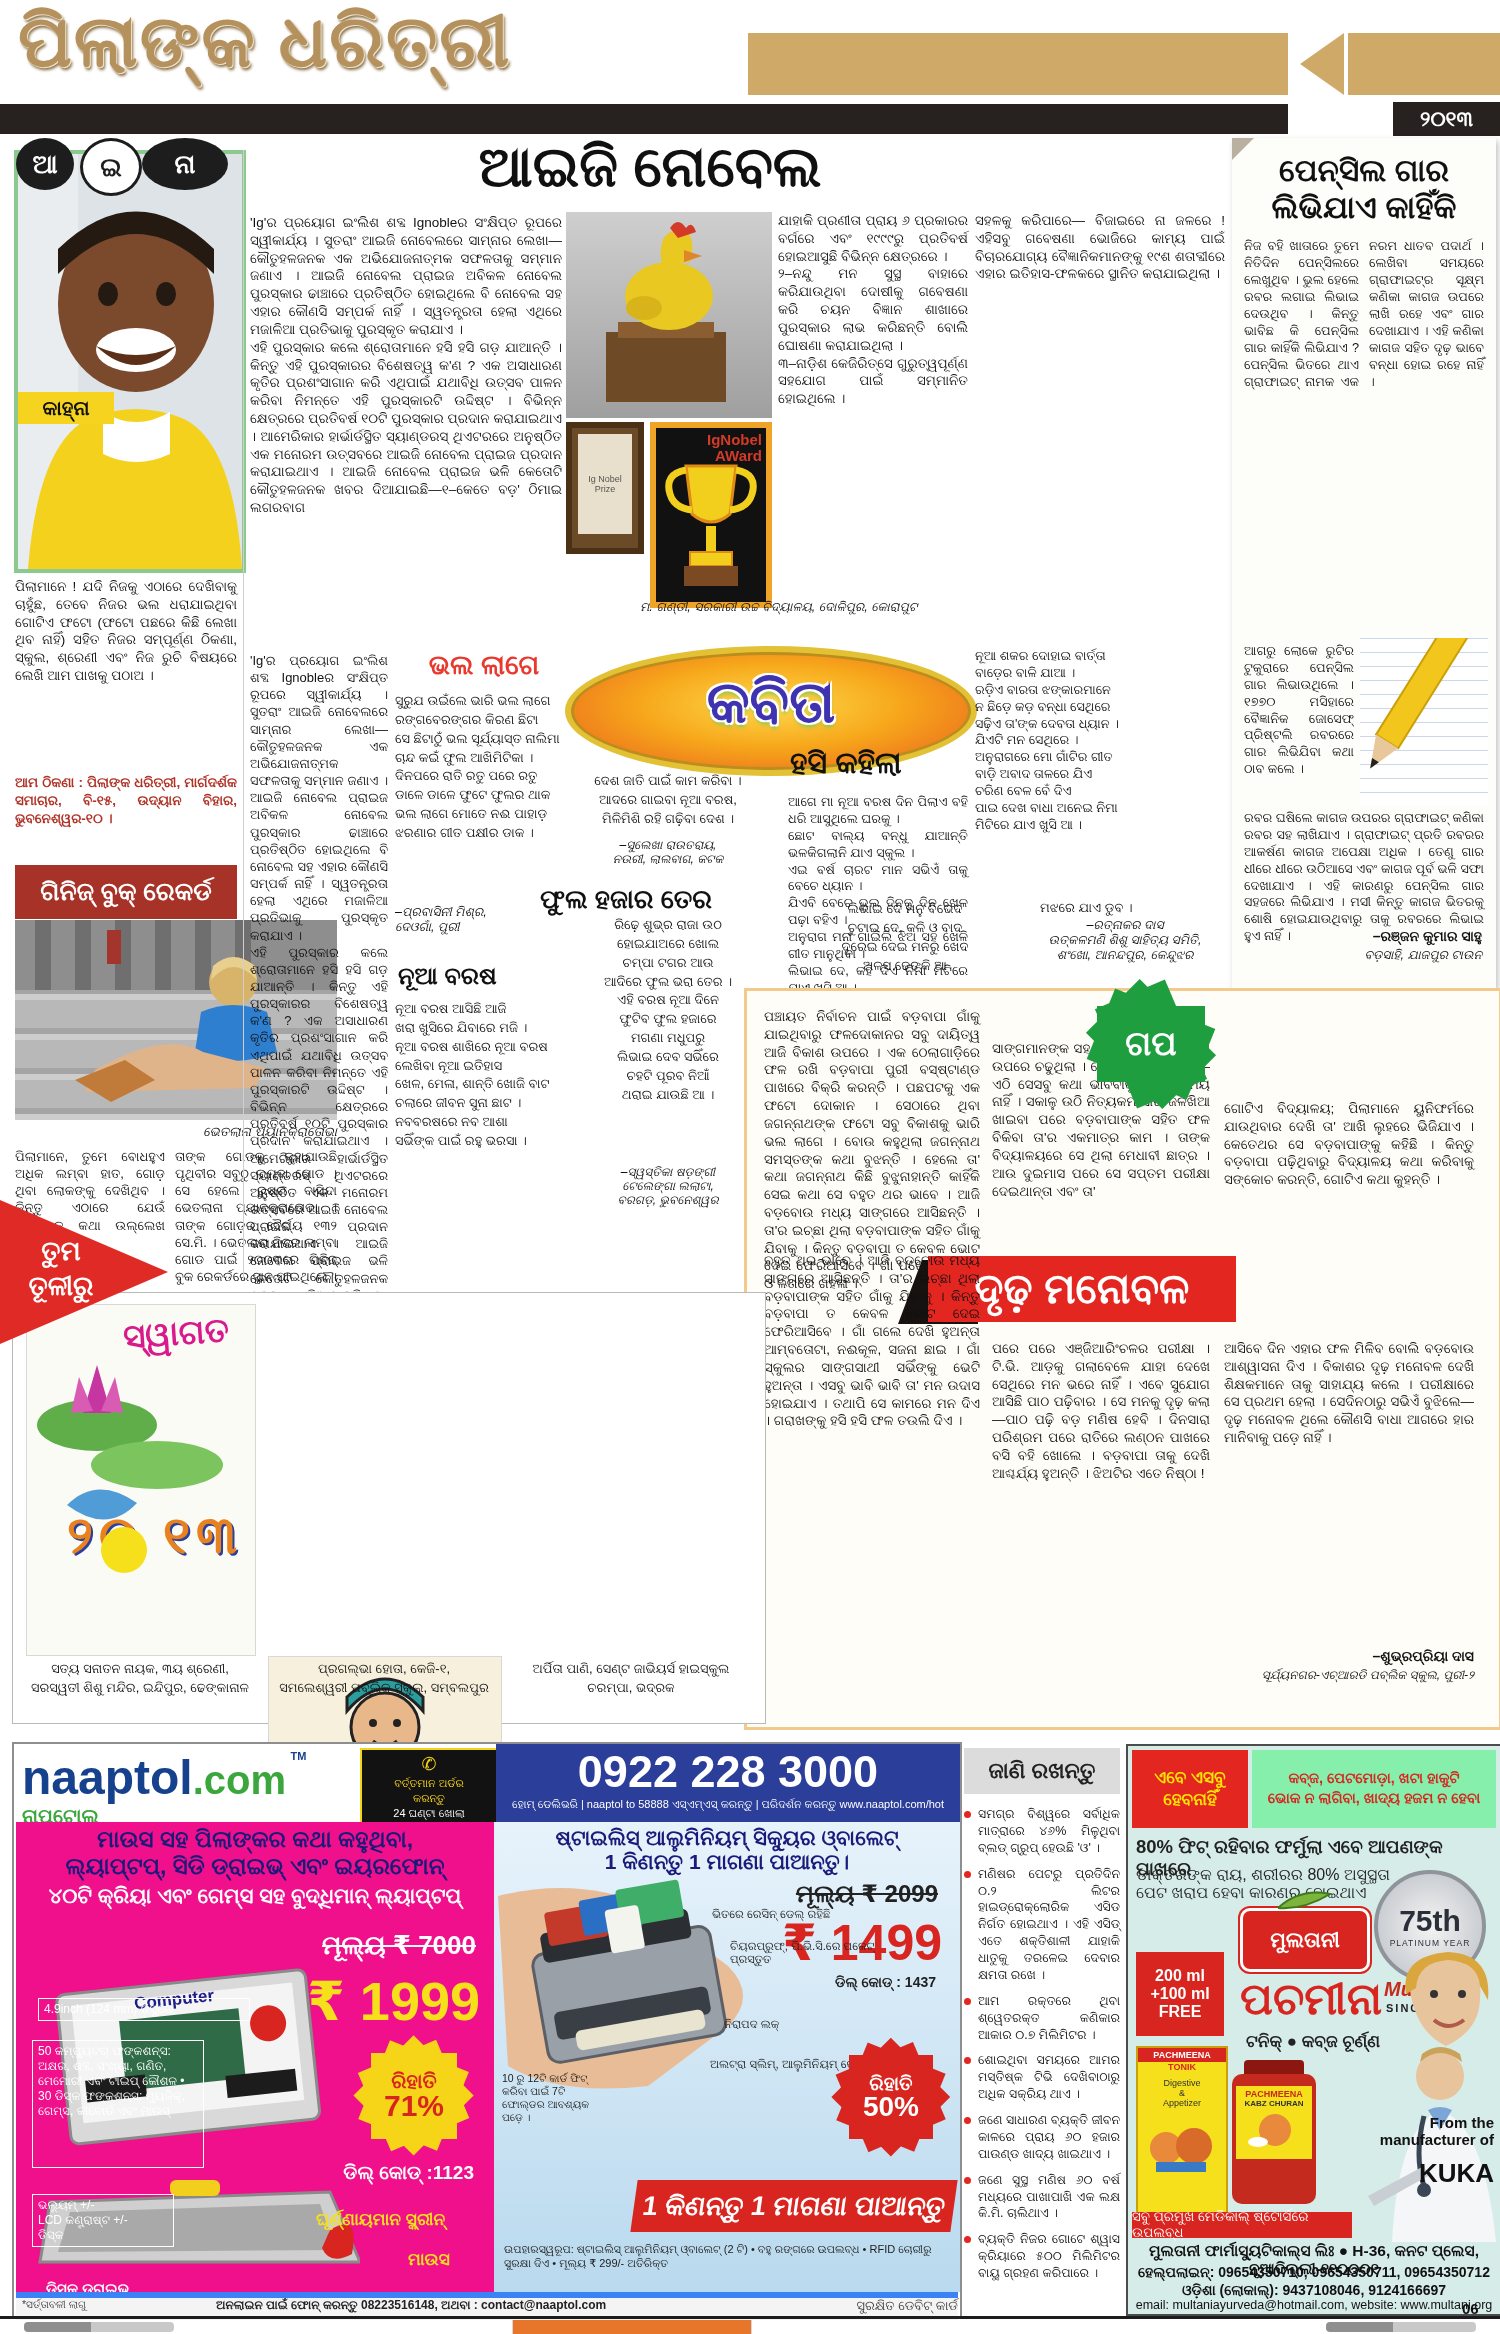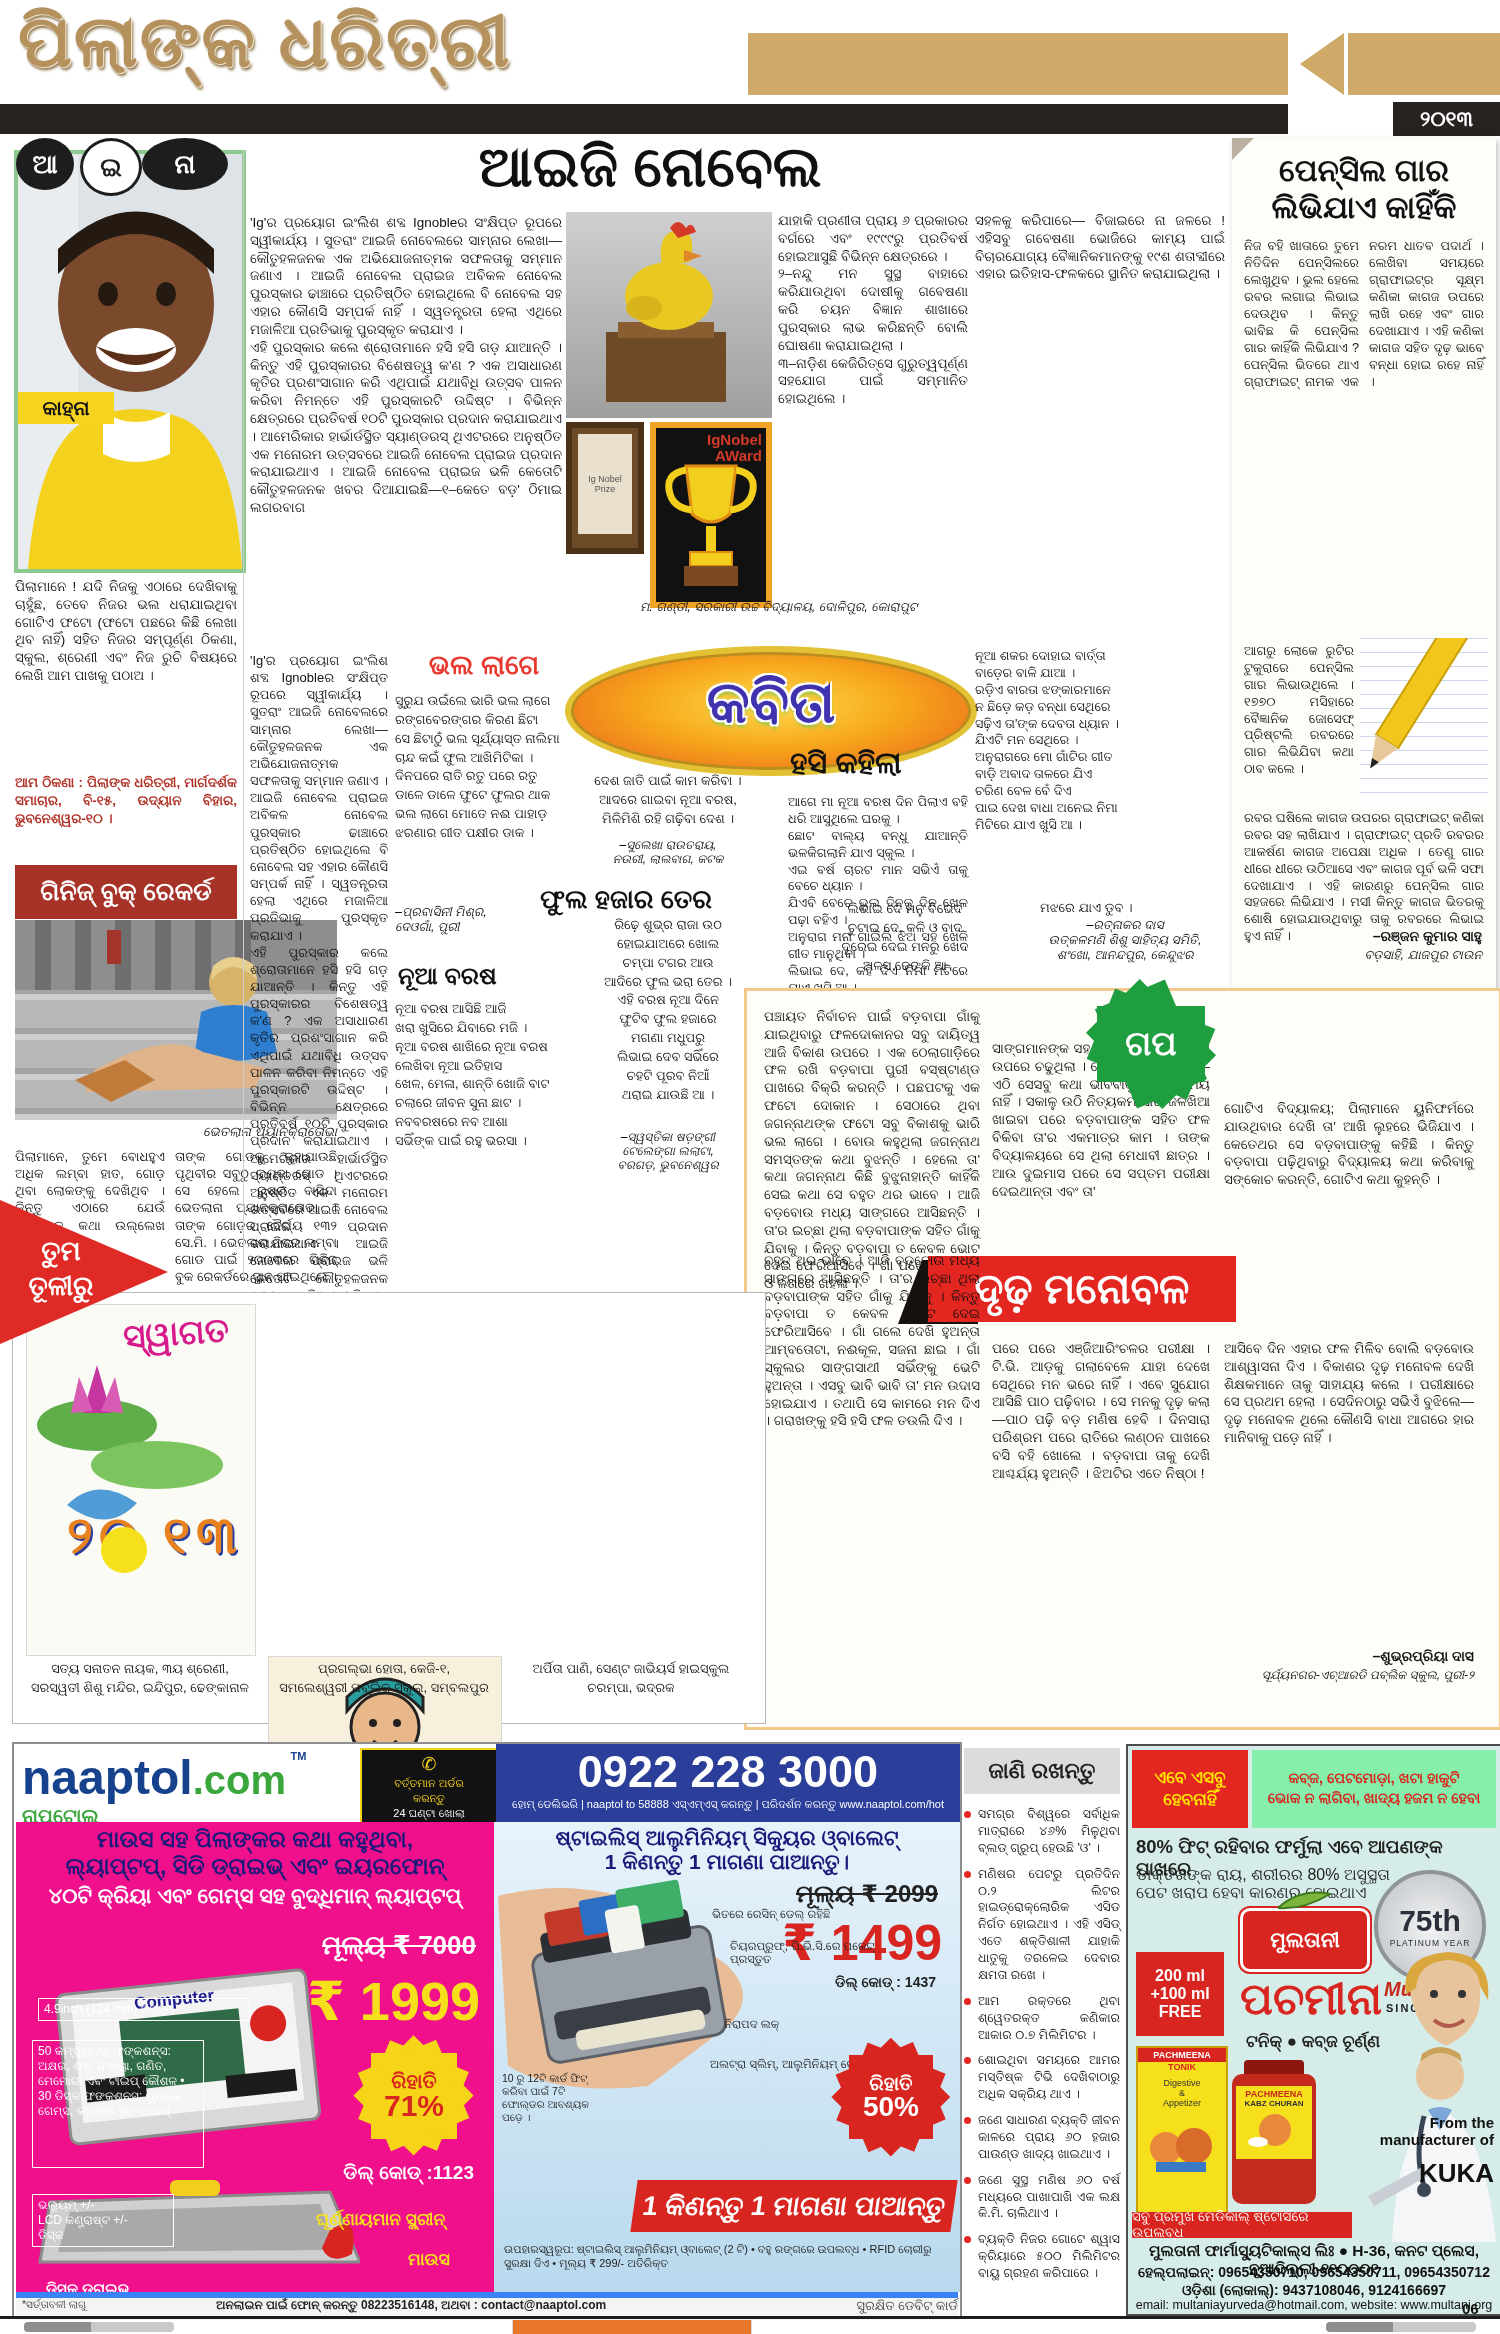--- a/index.html
+++ b/index.html
@@ -218,21 +218,21 @@
   <div class="abs ctxt" style="left:572px;top:916px;width:192px;height:240px;">ରିଢ଼େ ଶୁଭ୍ର ରାଜା ଉଠ
 ହୋଇଯାଅରେ ଖୋଲ
 ଚମ୍ପା ଟଗର ଆଉ
 ଆଦିରେ ଫୁଲ ଭରା ତେର ।
 ଏହି ବରଷ ନୂଆ ଦିନେ
 ଫୁଟିବ ଫୁଲ ହଜାରେ
 ମଗଣା ମଧୁପରୁ
 ଲିଭାଇ ଦେବ ସଭିଁରେ
 ଚହଟି ପୂରବ ନିଆଁ
 ଥରାଇ ଯାଉଛି ଆ ।</div>
-  <div class="abs ital pre" style="left:572px;top:1130px;width:192px;font-size:12px;text-align:center;">–ସ୍ୱସ୍ତିକା ଷଡ଼ଙ୍ଗୀ
+  <div class="abs ital pre" style="left:572px;top:1165px;width:192px;font-size:12px;text-align:center;">–ସ୍ୱସ୍ତିକା ଷଡ଼ଙ୍ଗୀ
 ଟେଲେଙ୍ଗା ଲଲାଟା,
 ବରଗଡ଼, ଭୁବନେଶ୍ୱର</div>
 
   <div class="abs b" style="left:790px;top:746px;width:178px;font-size:30px;">ହସି କହିଲା</div>
   <div class="abs jtxt pre" style="left:788px;top:794px;width:180px;height:300px;font-size:12.8px;">ଆଗେ ମା ନୂଆ ବରଷ ଦିନ ପିଲାଏ ବହି ଧରି ଆସୁଥିଲେ ଘରକୁ ।
 ଛୋଟ ବାଲ୍ୟ ବନ୍ଧୁ ଯାଆନ୍ତି ଭଳକିଗଲାନି ଯାଏ ସ୍କୁଲ ।
 ଏଇ ବର୍ଷ ଚାରଟ ମାନ ସଭିଏଁ ତାକୁ ବେଚେ ଧ୍ୟାନ ।
 ଯିଏବି ବେଚେ ଭୁଲ ଦିନକୁ ଦିନ ଖେଳ ପଢ଼ା ବହିଏ ।
 ଅନୁରାଗ ମନା ଗାଇିଲି ଝିଅ ସହ ଖେଳି ଗୀତ ମାନୁଥିବା ।
 ଲିଭାଇ ଦେ, କହି ଦିଏ ନିମା ମିଟିରେ ଯାଏ ଖୁସି ଆ ।</div>

